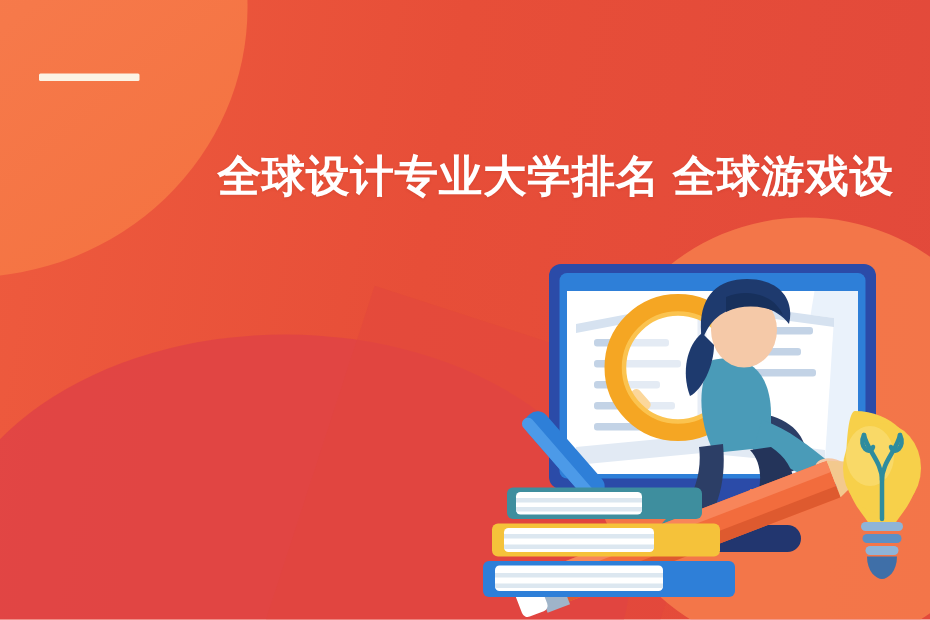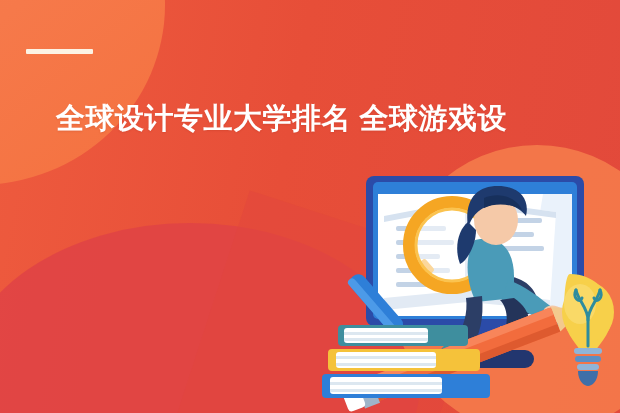--- a/index.html
+++ b/index.html
@@ -7,20 +7,21 @@
     padding: 0;
     background: #ffffff;
   }
   #banner {
     position: relative;
     width: 620px;
     height: 413px;
     overflow: hidden;
     font-family: "Liberation Sans", "DejaVu Sans", sans-serif;
     background: #E8503A;
+    text-align: right;
   }
 
   
   .bg-base {
     position: absolute;
     inset: 0;
     background: linear-gradient(100deg, #EE5B3E 0%, #E74E38 45%, #E2493B 100%);
   }
   .bg-red-bottom {
     position: absolute;

